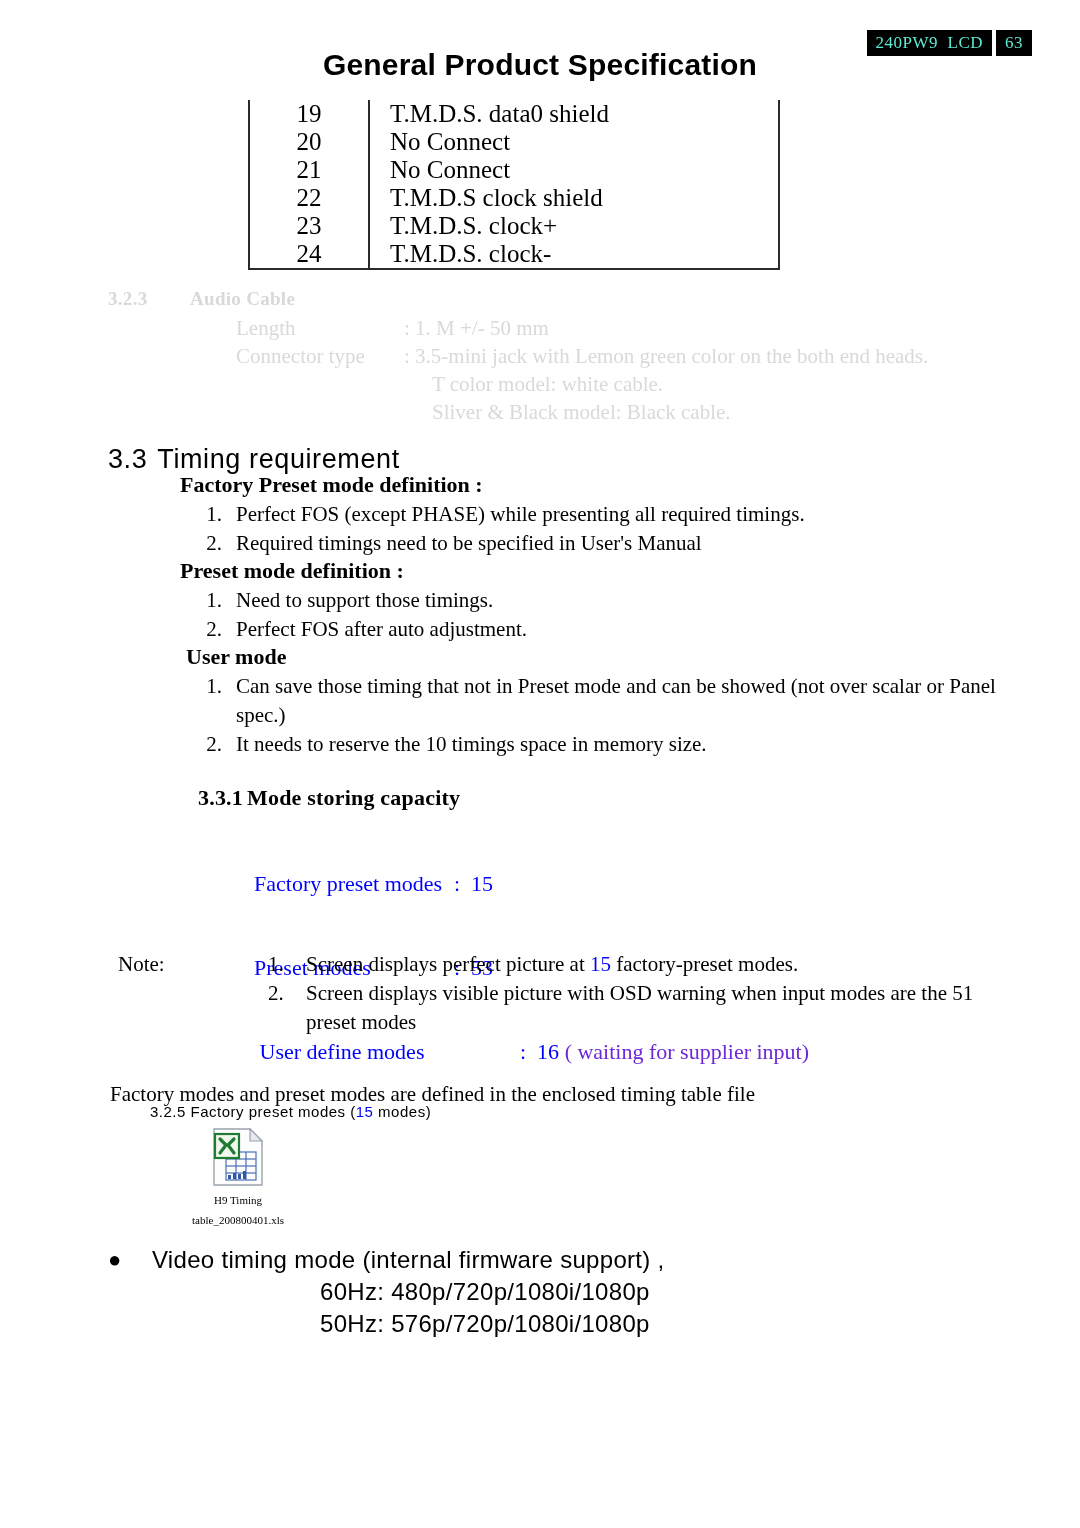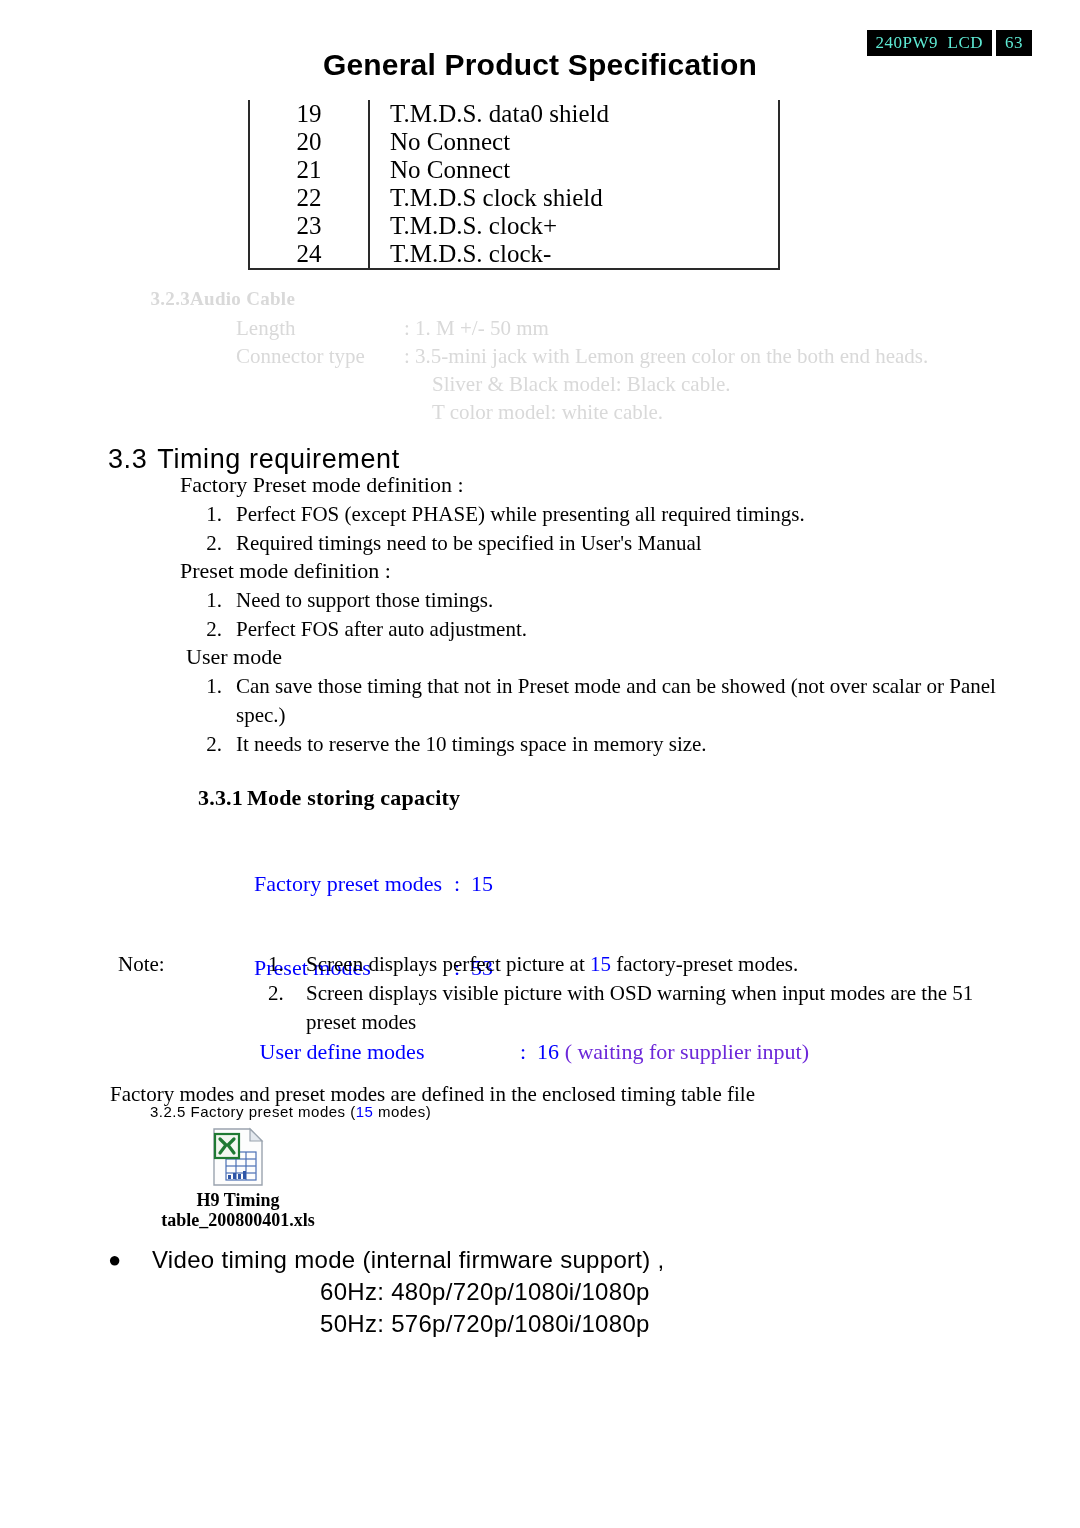--- a/index.html
+++ b/index.html
@@ -90,21 +90,21 @@
 
   .faded { color: #d9d9d9; }
 
   .sec-323 {
     left: 108px;
     top: 288px;
     font-size: 19px;
     font-weight: bold;
     letter-spacing: 0.3px;
   }
-  .sec-323 .num { display: inline-block; width: 82px; text-align: right; }
+  .sec-323 .num { display: inline-block; width: 82px; }
 
   .audio-rows {
     left: 236px;
     top: 314px;
     font-size: 21px;
     line-height: 28px;
   }
   .audio-rows .lbl { display: inline-block; width: 168px; }
   .audio-rows .ind { display: inline-block; width: 196px; }
 
@@ -112,21 +112,21 @@
     left: 108px;
     top: 444px;
     font-family: "Liberation Sans", "DejaVu Sans", sans-serif;
     font-size: 27px;
     letter-spacing: 0.6px;
   }
   .h-33 .n { margin-right: 10px; }
 
   .sub-head {
     font-family: "Liberation Serif", "DejaVu Serif", serif;
-    font-weight: normal;
+    font-weight: bold;
     font-size: 22px;
   }
   .sh-factory { left: 180px; top: 472px; }
   .sh-preset  { left: 180px; top: 558px; }
   .sh-user    { left: 186px; top: 644px; }
 
   .ol-list {
     font-size: 21px;
     line-height: 29px;
   }
@@ -201,24 +201,23 @@
     text-align: center;
   }
   .xls-icon {
     position: relative;
     width: 56px;
     height: 62px;
     margin: 0 auto;
   }
   .xls-caption {
     margin-top: 2px;
-    font-size: 18px;
+    font-size: 11px;
     line-height: 20px;
     color: #000000;
-    font-weight: bold;
   }
 
   
   .video-block {
     left: 108px;
     top: 1244px;
     width: 900px;
     font-family: "Liberation Sans", "DejaVu Sans", sans-serif;
     font-size: 24px;
     line-height: 32px;
@@ -282,24 +281,24 @@
 </div>
 
 <div class="abs audio-rows faded">
   <div>
     <span class="lbl">Length</span><span>: 1.  M +/- 50 mm</span>
   </div>
   <div>
     <span class="lbl">Connector type</span><span>: 3.5-mini jack with Lemon green color on the both end heads.</span>
   </div>
   <div>
+    <span class="ind"></span><span>T color model: white cable.</span>
+  </div>
+  <div>
     <span class="ind"></span><span>Sliver &amp; Black model: Black cable.</span>
-  </div>
-  <div>
-    <span class="ind"></span><span>T color model: white cable.</span>
   </div>
 </div>
 
 <div class="abs h-33">
   <span class="n">3.3</span><span>Timing requirement</span>
 </div>
 
 <div class="abs sub-head sh-factory">Factory Preset mode definition :</div>
 <div class="abs ol-list list-factory">
   <div class="row">

